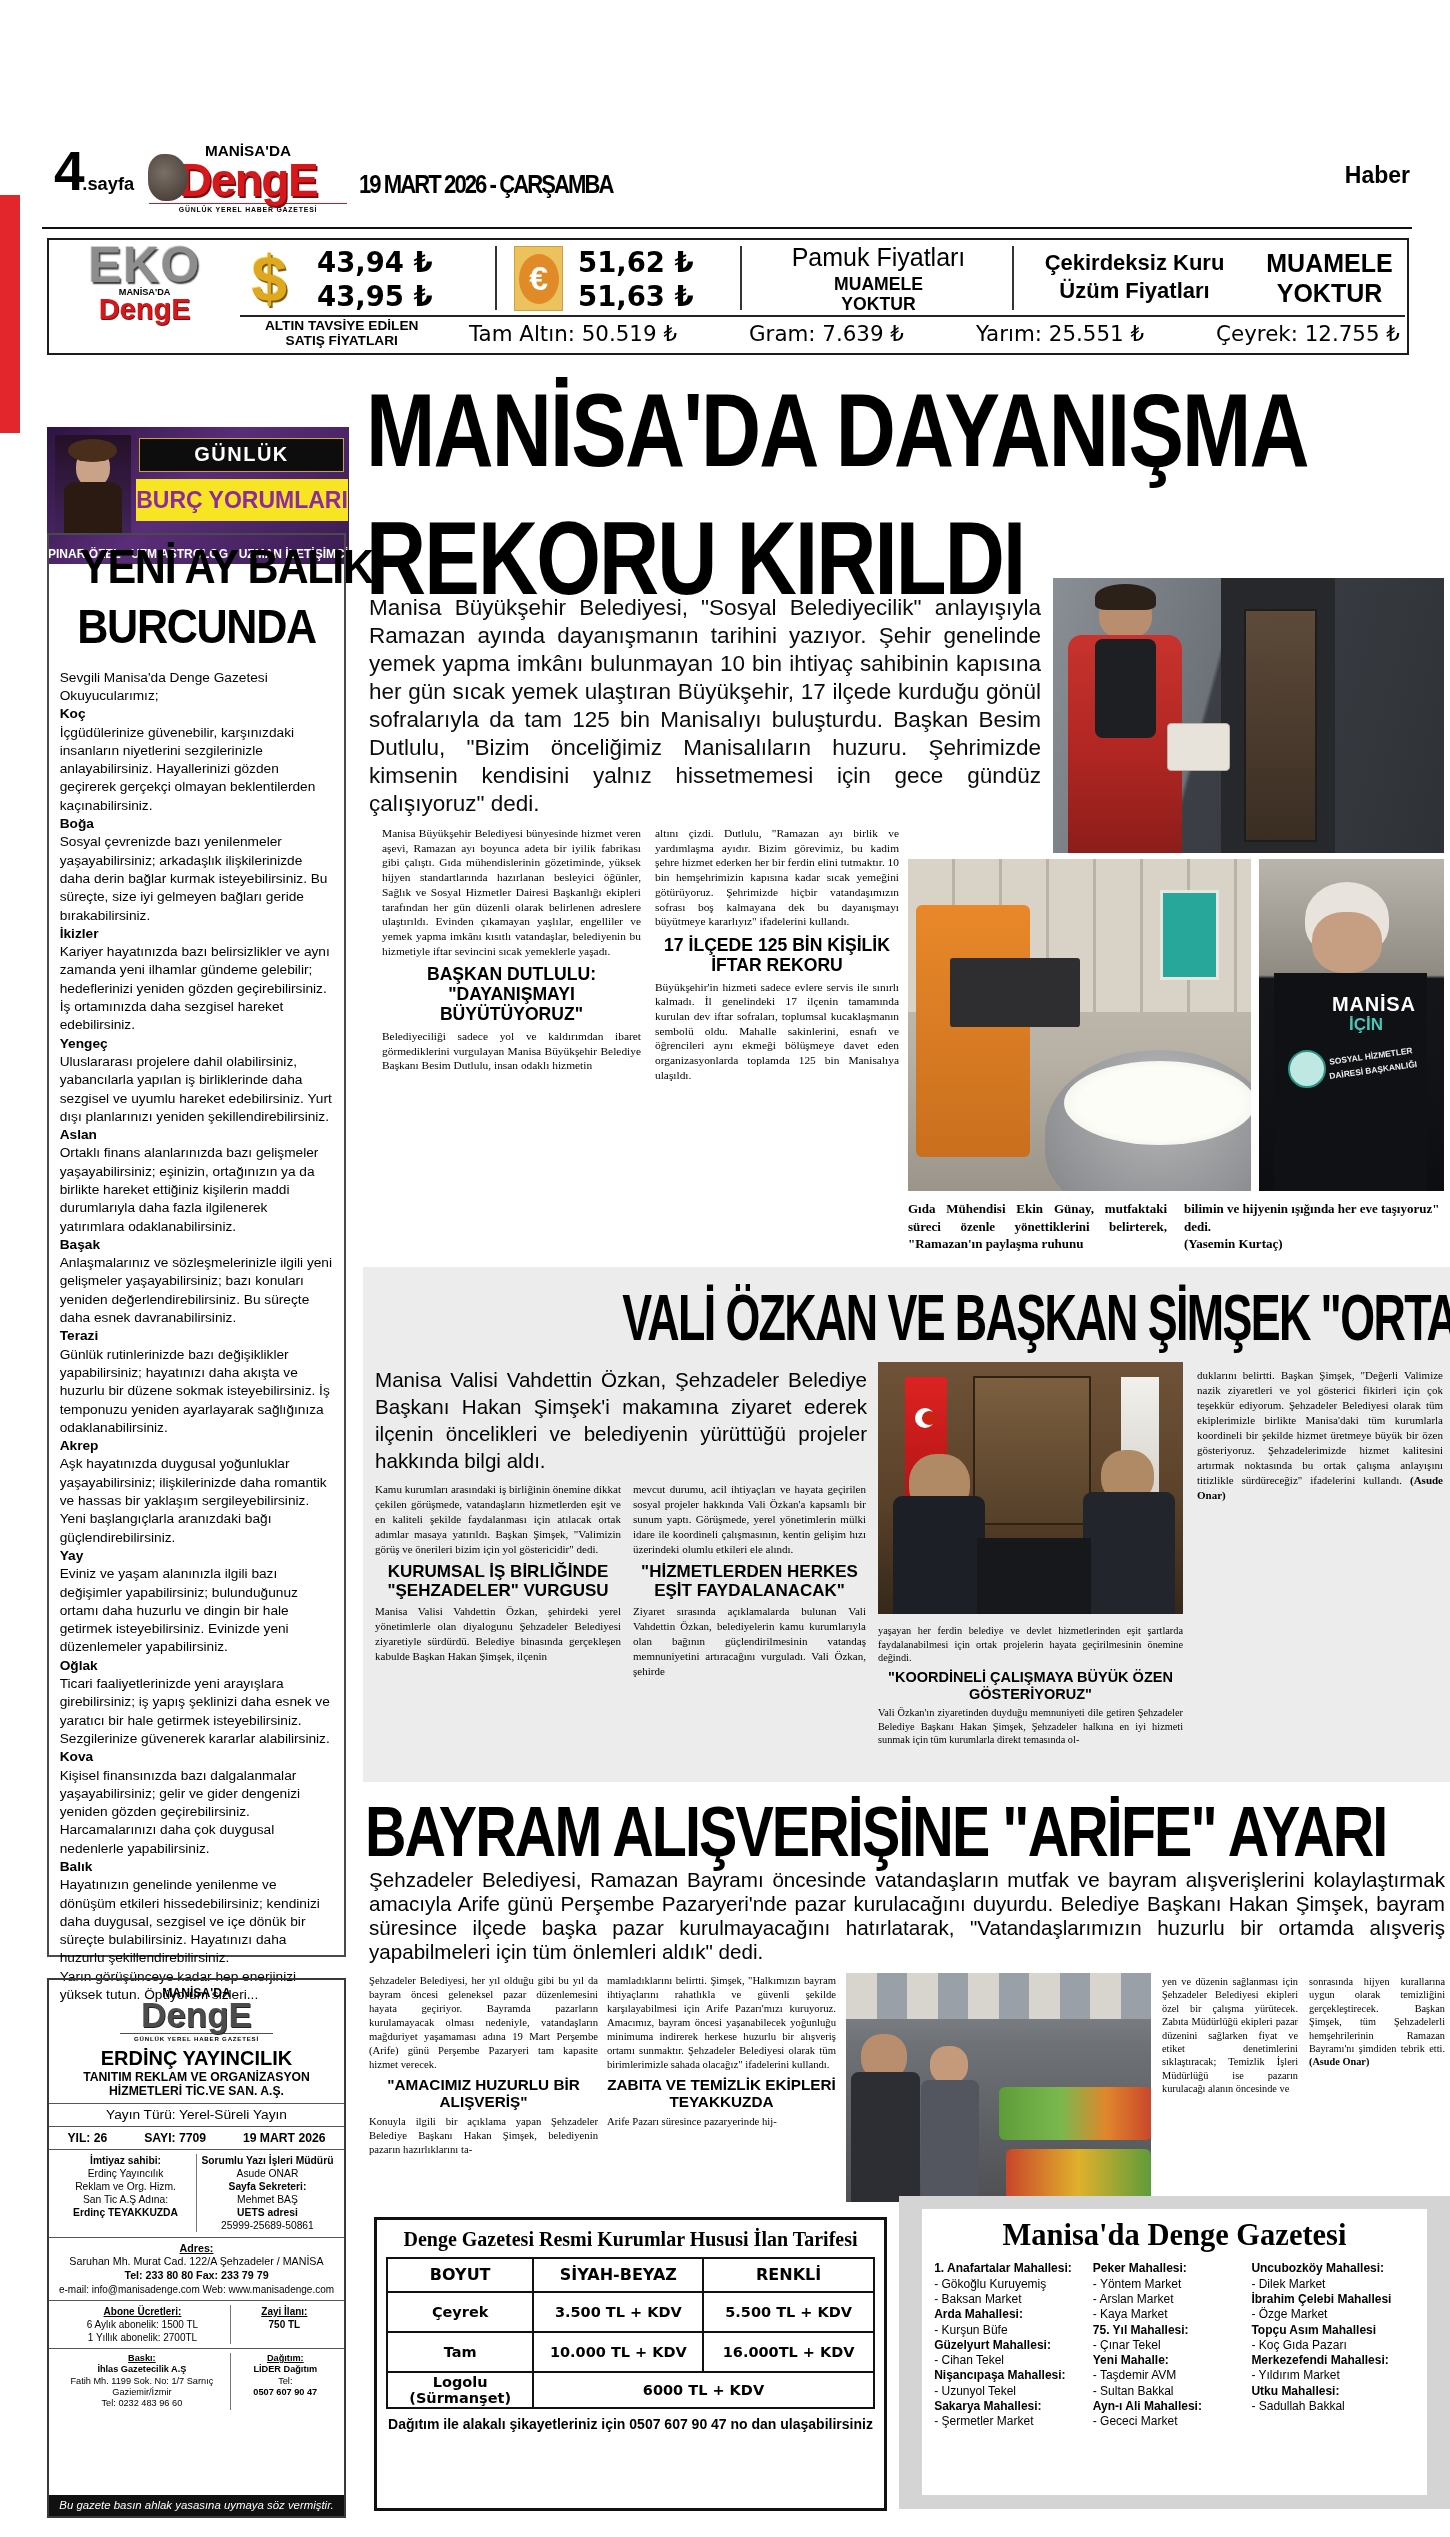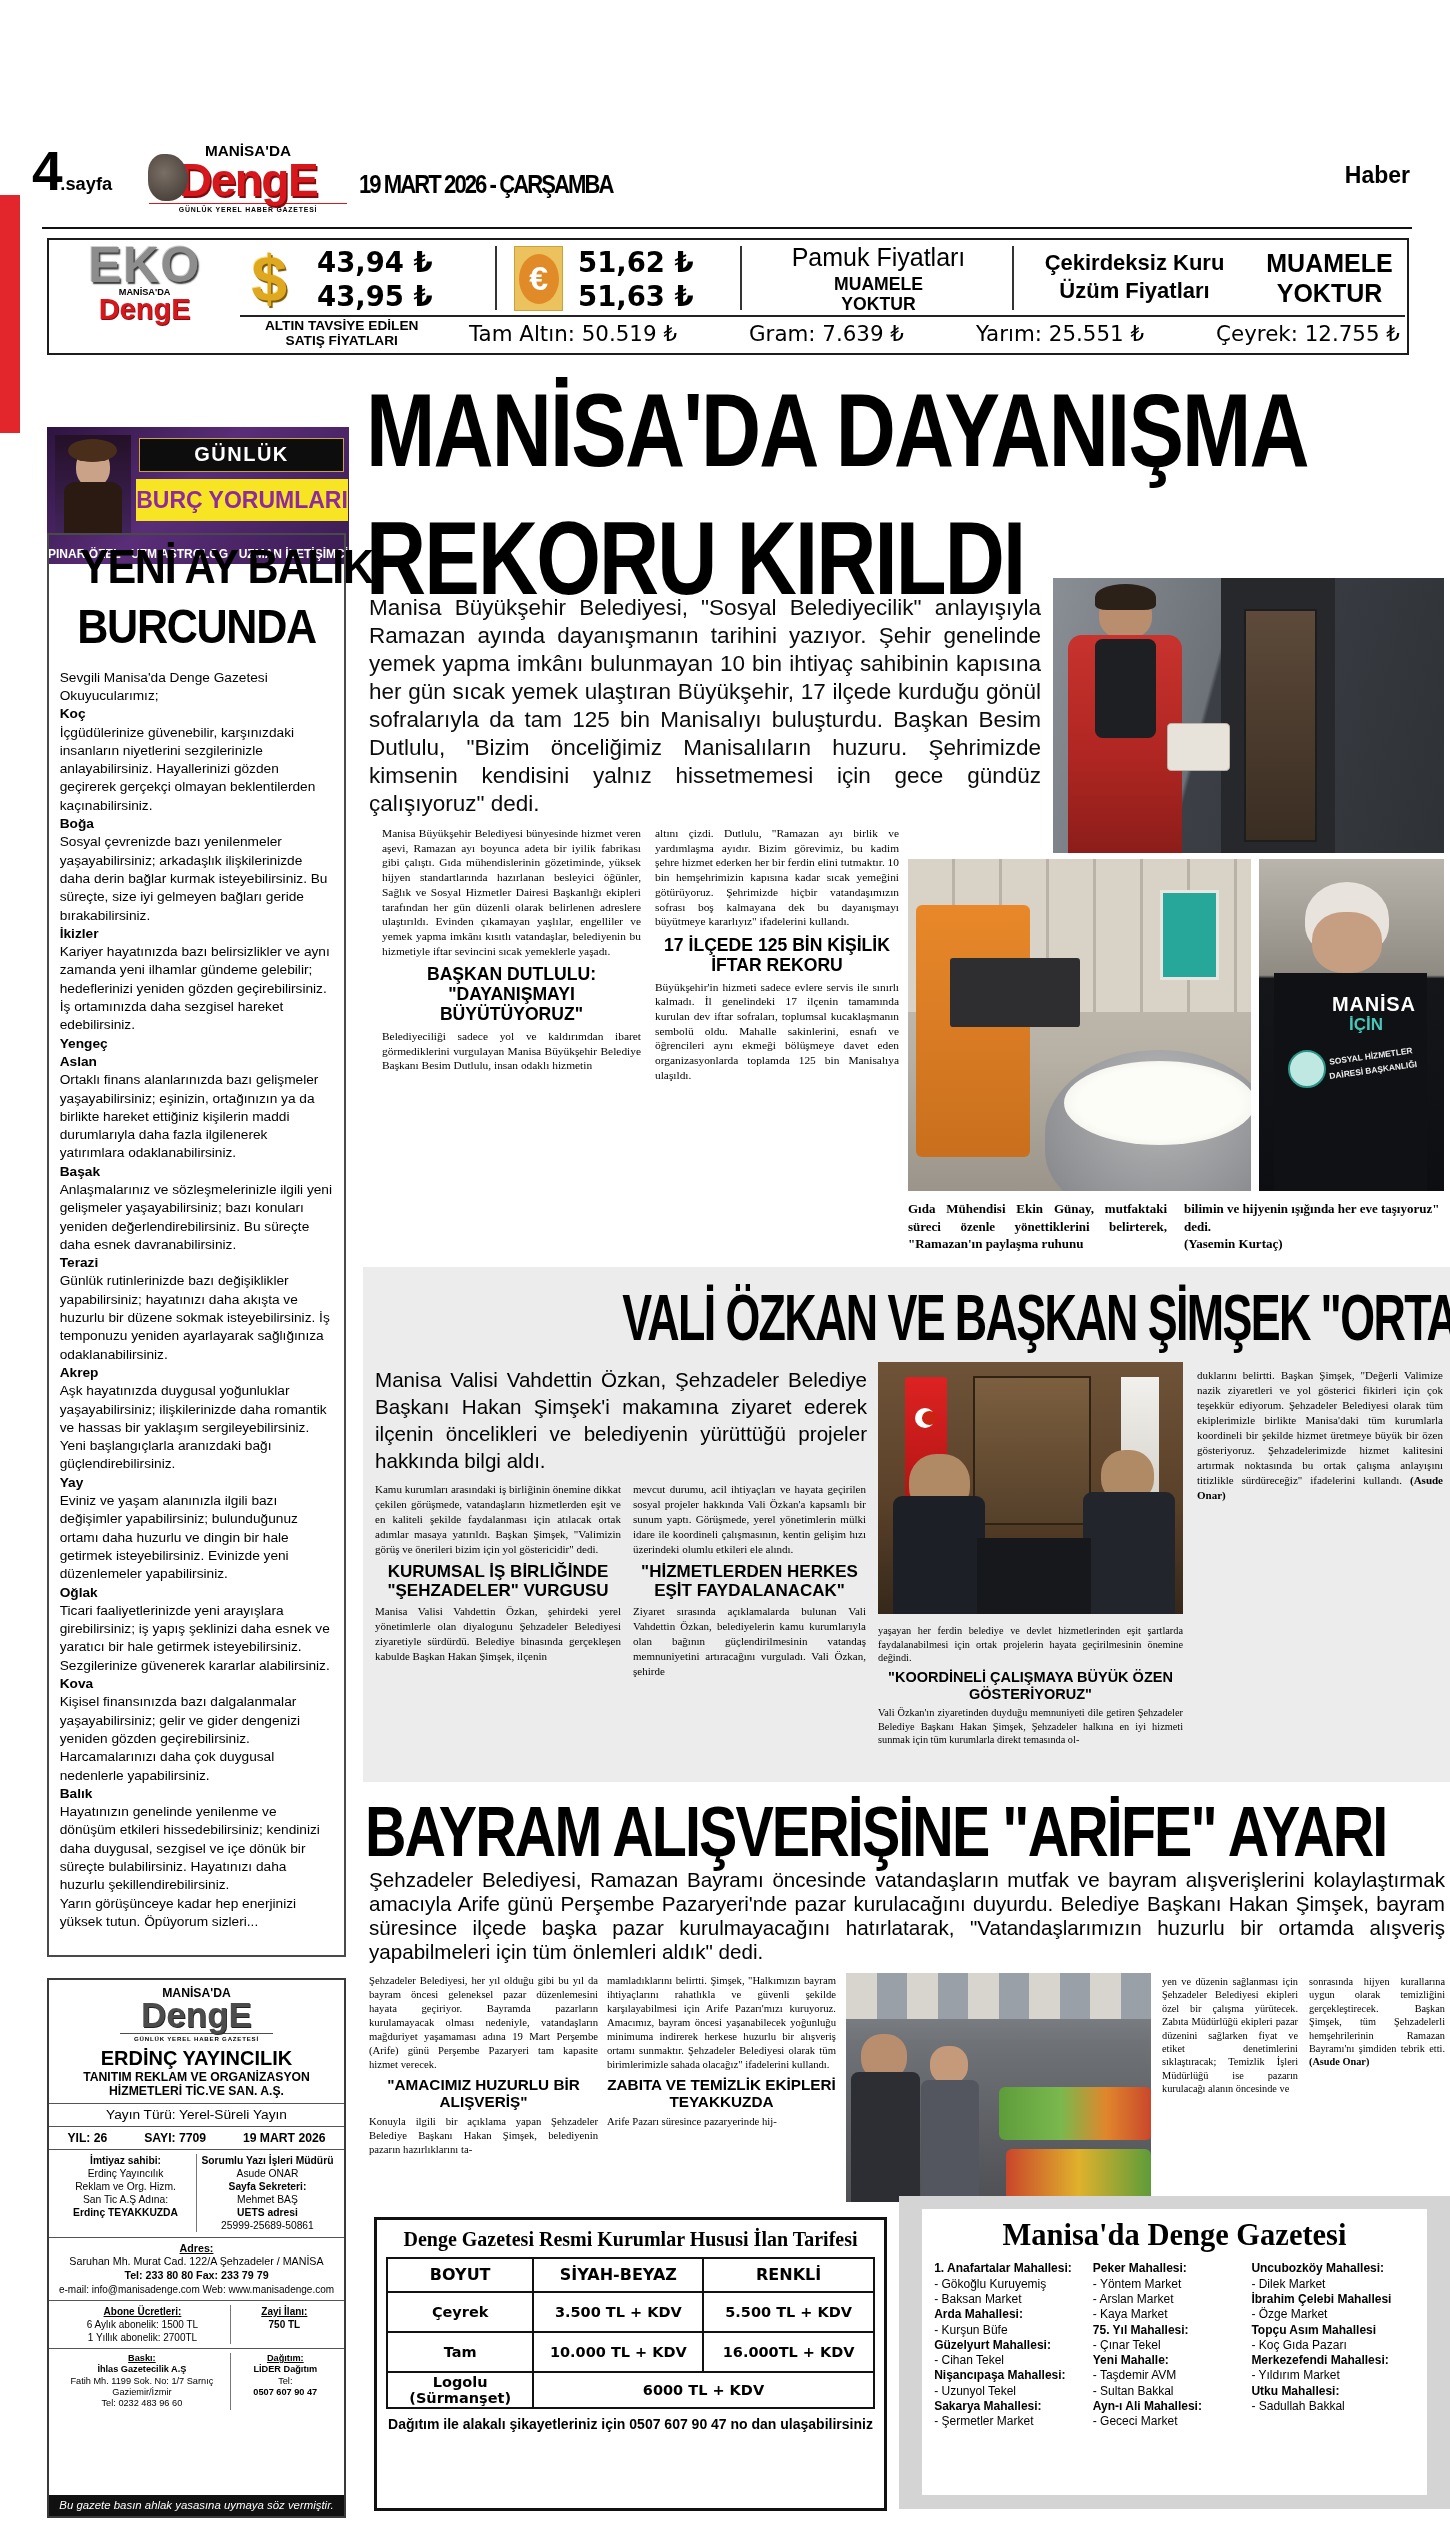--- a/index.html
+++ b/index.html
@@ -32,21 +32,21 @@
     font-family:"DejaVu Sans",sans-serif;}
   
   .bayi-head{font-weight:bold;}
   .bayi-item{}
 </style>
 </head>
 <body>
 
 <div id="page">
 
-  <div class="abs" style="left:32px;top:139px;">
+  <div class="abs" style="left:54px;top:139px;">
     <span style="font-size:55px;font-weight:bold;letter-spacing:-2.3px;">4</span><span style="font-size:18.3px;font-weight:bold;">.sayfa</span>
   </div>
 
   <div class="abs" style="left:149px;top:142px;width:198px;text-align:center;">
     <div class="abs" style="left:-1.5px;top:12.2px;width:40px;height:47px;background:radial-gradient(circle at 40% 40%,#7a6f66,#3c342e);border-radius:40% 55% 50% 45%;"></div>
     <div style="font-size:15.3px;font-weight:bold;letter-spacing:0px;">MANİSA'DA</div>
     <div style="font-size:46px;font-weight:bold;color:#d6171c;letter-spacing:-1.5px;line-height:40px;text-shadow:1.5px 1.5px 0 #7e0c0e;">DengE</div>
     <div style="font-size:6.9px;font-weight:bold;letter-spacing:0.8px;border-top:1.5px solid #d6171c;padding-top:1.5px;margin-top:3.1px;">GÜNLÜK YEREL HABER GAZETESİ</div>
   </div>
 
@@ -127,20 +127,21 @@
     </div>
     <div style="font-size:13.7px;line-height:18.3px;">
       <div>Sevgili Manisa'da Denge Gazetesi Okuyucularımız;</div>
       <div class="sign-name">Koç</div>
       <div>İçgüdülerinize güvenebilir, karşınızdaki insanların niyetlerini sezgilerinizle anlayabilirsiniz. Hayallerinizi gözden geçirerek gerçekçi olmayan beklentilerden kaçınabilirsiniz.</div>
       <div class="sign-name">Boğa</div>
       <div>Sosyal çevrenizde bazı yenilenmeler yaşayabilirsiniz; arkadaşlık ilişkilerinizde daha derin bağlar kurmak isteyebilirsiniz. Bu süreçte, size iyi gelmeyen bağları geride bırakabilirsiniz.</div>
       <div class="sign-name">İkizler</div>
       <div>Kariyer hayatınızda bazı belirsizlikler ve aynı zamanda yeni ilhamlar gündeme gelebilir; hedeflerinizi yeniden gözden geçirebilirsiniz. İş ortamınızda daha sezgisel hareket edebilirsiniz.</div>
       <div class="sign-name">Yengeç</div>
+      <div>Uluslararası projelere dahil olabilirsiniz, yabancılarla yapılan iş birliklerinde daha sezgisel ve uyumlu hareket edebilirsiniz. Yurt dışı planlarınızı yeniden şekillendirebilirsiniz.</div>
       <div class="sign-name">Aslan</div>
       <div>Ortaklı finans alanlarınızda bazı gelişmeler yaşayabilirsiniz; eşinizin, ortağınızın ya da birlikte hareket ettiğiniz kişilerin maddi durumlarıyla daha fazla ilgilenerek yatırımlara odaklanabilirsiniz.</div>
       <div class="sign-name">Başak</div>
       <div>Anlaşmalarınız ve sözleşmelerinizle ilgili yeni gelişmeler yaşayabilirsiniz; bazı konuları yeniden değerlendirebilirsiniz. Bu süreçte daha esnek davranabilirsiniz.</div>
       <div class="sign-name">Terazi</div>
       <div>Günlük rutinlerinizde bazı değişiklikler yapabilirsiniz; hayatınızı daha akışta ve huzurlu bir düzene sokmak isteyebilirsiniz. İş temponuzu yeniden ayarlayarak sağlığınıza odaklanabilirsiniz.</div>
       <div class="sign-name">Akrep</div>
       <div>Aşk hayatınızda duygusal yoğunluklar yaşayabilirsiniz; ilişkilerinizde daha romantik ve hassas bir yaklaşım sergileyebilirsiniz. Yeni başlangıçlarla aranızdaki bağı güçlendirebilirsiniz.</div>
       <div class="sign-name">Yay</div>
       <div>Eviniz ve yaşam alanınızla ilgili bazı değişimler yapabilirsiniz; bulunduğunuz ortamı daha huzurlu ve dingin bir hale getirmek isteyebilirsiniz. Evinizde yeni düzenlemeler yapabilirsiniz.</div>

